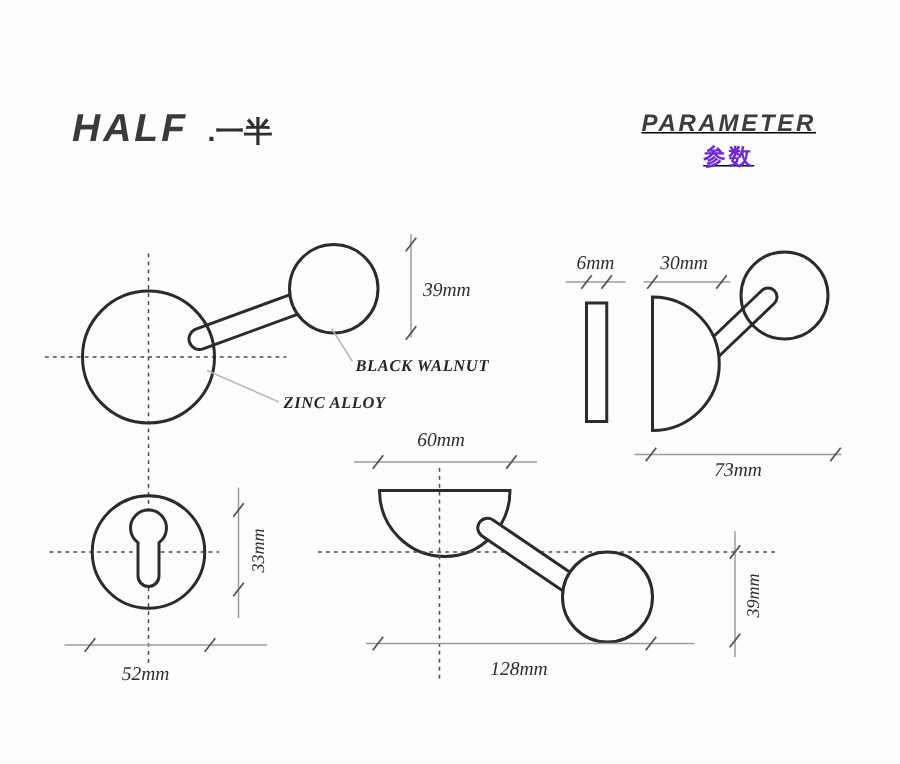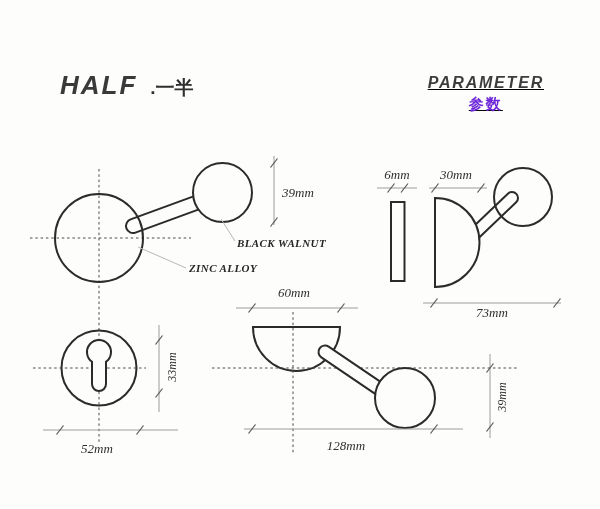--- a/index.html
+++ b/index.html
@@ -1,19 +1,19 @@
 <!DOCTYPE html>
 <html><head>
 <meta charset="utf-8">
 <style>
   html,body{margin:0;padding:0;background:#fff;}
   #canvas{position:relative;width:600px;height:509px;background:#fdfdfc;overflow:hidden;
           font-family:"Liberation Sans",sans-serif;}
   
-  .hdr-left{position:absolute;left:60px;top:70px;white-space:nowrap;}
+  .hdr-left{position:absolute;left:48px;top:70px;white-space:nowrap;}
   .brand{font:italic 800 26px "Liberation Sans",sans-serif;letter-spacing:2px;color:#3a3a3a;}
   .brand-suffix{font:700 19px "Liberation Sans",sans-serif;color:#2f2f2f;margin-left:13px;}
   .hdr-right{position:absolute;right:56px;top:74px;text-align:right;text-decoration:underline;}
   .param{display:block;font:italic 700 16px "Liberation Sans",sans-serif;letter-spacing:1.8px;color:#3d3d3d;}
   .param-cn{display:block;font:700 15px "Liberation Sans",sans-serif;color:#6d28d9;margin-top:3px;letter-spacing:2px;text-align:center;}
   
   .outline{fill:none;stroke:#2b2b2b;stroke-width:2;}
   .outline-f{fill:#fdfdfc;stroke:#2b2b2b;stroke-width:2;}
   .rod-outer{fill:none;stroke:#2b2b2b;stroke-linecap:round;}
   .rod-inner{fill:none;stroke:#fdfdfc;stroke-linecap:round;}

